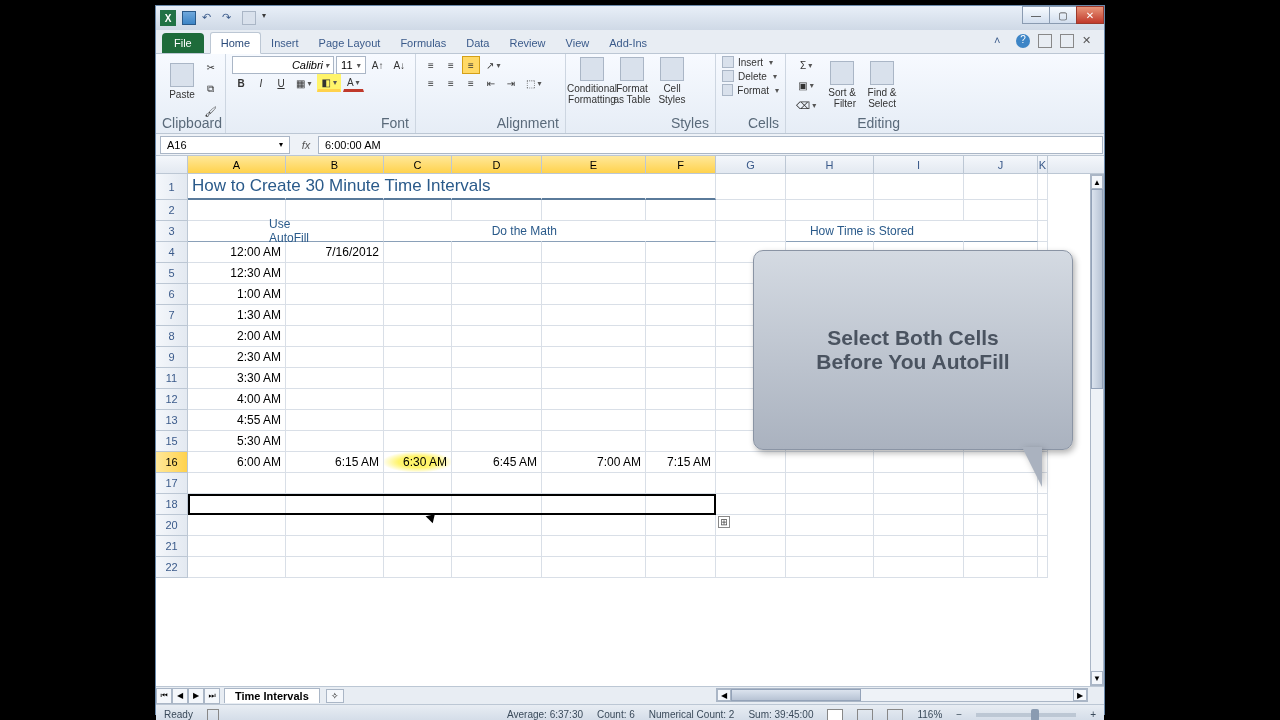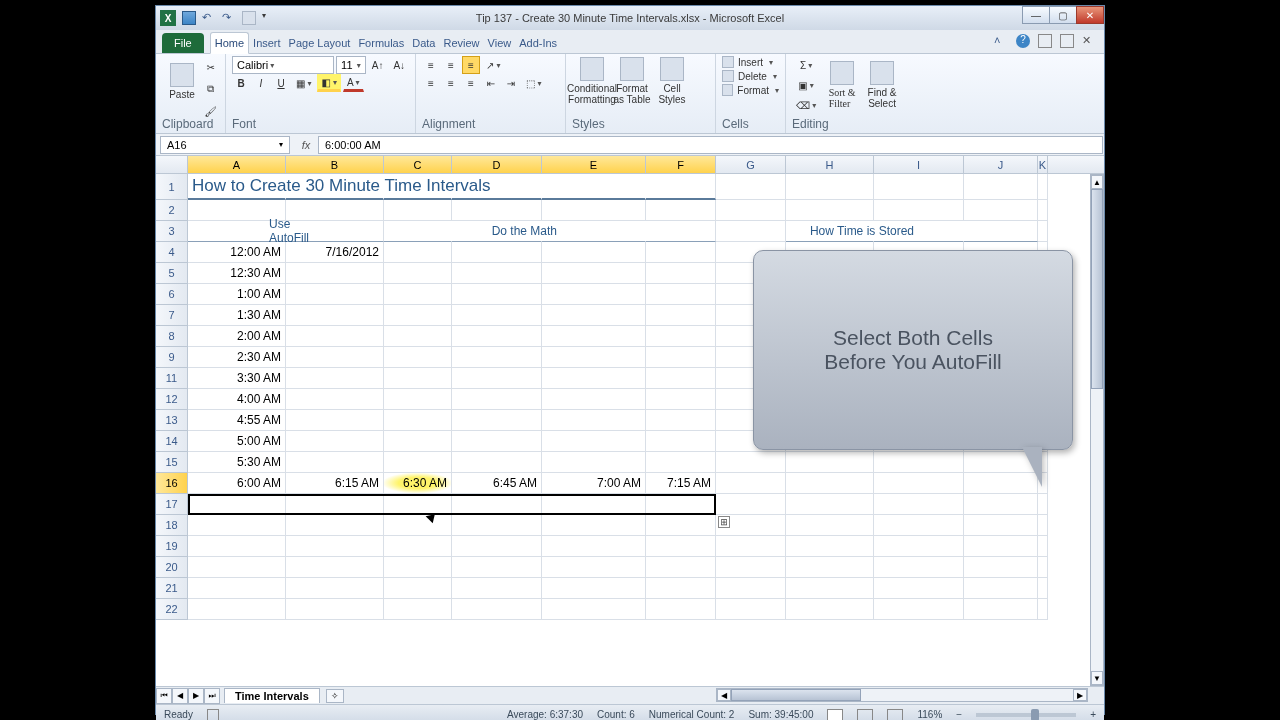--- a/index.html
+++ b/index.html
@@ -8,33 +8,33 @@
 .titlebar { height: 24px; background: linear-gradient(#e8eff8,#cfd9e6); display: flex; align-items: center; font-size: 11px; color: #3a3a3a; position: relative; }
 .titlebar .xlicon { width: 16px; height: 16px; background: #207245; margin: 0 4px; display: flex; align-items: center; justify-content: center; color: #fff; font-size: 10px; font-weight: bold; }
 .titlebar .qat { display: flex; gap: 6px; margin-left: 2px; }
 .titlebar .qat span { width: 14px; height: 14px; display: inline-block; }
 .titlebar .title-text { position: absolute; left: 0; right: 0; text-align: center; pointer-events: none; }
 .winbtns { position: absolute; right: 0; top: 0; display: flex; }
 .winbtns div { width: 28px; height: 18px; border: 1px solid #8a9bb1; margin: 0 0 0 -1px; background: linear-gradient(#f7fbff,#d2deee); display: flex; align-items: center; justify-content: center; font-size: 10px; }
 .winbtns .close { background: linear-gradient(#e9967a,#c0392b); color: #fff; border-color: #9b3a2c; }
 .tabs { height: 24px; background: #e8edf3; display: flex; align-items: flex-end; font-size: 11px; padding-left: 6px; position: relative; border-bottom: 1px solid #bcc7d4; }
 .tabs .file { background: #1e6b3a; color: #fff; padding: 4px 12px; border-radius: 4px 4px 0 0; margin-right: 6px; }
-.tabs .tab { padding: 4px 4px; color: #3a5a8a; cursor: pointer; }
+.tabs .tab { padding: 4px 10px; color: #3a5a8a; cursor: pointer; }
 .tabs .tab.active { background: #fff; border: 1px solid #bcc7d4; border-bottom: 1px solid #fff; border-radius: 3px 3px 0 0; margin-bottom: -1px; color: #2a4a7a; }
 .tabs .right { position: absolute; right: 8px; top: 4px; display: flex; gap: 8px; }
 .tabs .right span { width: 14px; height: 14px; display: inline-block; }
 .ribbon { height: 80px; background: linear-gradient(#f7faff,#e6edf6); border-bottom: 1px solid #bcc7d4; display: flex; font-size: 10px; }
 .rgroup { border-right: 1px solid #cdd6e1; padding: 2px 6px; display: flex; flex-direction: column; justify-content: space-between; position: relative; }
-.rgroup .glabel { text-align: left; color: #5a6a7a; font-size: 12px; margin-top: auto; }
+.rgroup .glabel { text-align: right; color: #5a6a7a; font-size: 14px; margin-top: auto; }
 .rrow { display: flex; gap: 2px; align-items: center; }
 .rbtn { border: 1px solid transparent; padding: 1px 3px; min-width: 18px; height: 18px; display: inline-flex; align-items: center; justify-content: center; font-size: 10px; color: #333; }
 .rbtn.hl { background: #ffd966; border: 1px solid #d4a017; }
 .big { width: 40px; height: 50px; display: flex; flex-direction: column; align-items: center; justify-content: center; font-size: 10px; color: #333; gap: 2px; }
 .big .ic { width: 24px; height: 24px; background: #d9e1ec; border: 1px solid #aab6c6; }
-.fontname { width: 103px; height: 18px; border: 1px solid #aab6c6; background: #fff; padding: 0 4px; font-size: 11px; display: flex; align-items: center; justify-content: flex-start; }
+.fontname { width: 103px; height: 18px; border: 1px solid #aab6c6; background: #fff; padding: 0 4px; font-size: 11px; display: flex; align-items: center; justify-content: flex-end; font-style: italic; }
 .fontsize { width: 30px; height: 18px; border: 1px solid #aab6c6; background: #fff; padding: 0 4px; font-size: 11px; display: flex; align-items: center; justify-content: space-between; }
 .numfmt { width: 100px; height: 18px; border: 1px solid #aab6c6; background: #fff; padding: 0 4px; font-size: 11px; display: flex; align-items: center; justify-content: space-between; }
 .dd::after { content: "▾"; font-size: 8px; color: #555; margin-left: 2px; }
 .cellitem { display: flex; align-items: center; gap: 4px; font-size: 10px; color: #333; }
 .cellitem .ci { width: 12px; height: 12px; background: #d9e1ec; border: 1px solid #aab6c6; }
 .namebox-row { height: 22px; border-bottom: 1px solid #bcc7d4; display: flex; align-items: center; background: #eef2f7; font-size: 11px; }
 .namebox { width: 130px; height: 18px; background: #fff; border: 1px solid #aab6c6; margin: 0 4px; padding: 0 6px; display: flex; align-items: center; justify-content: space-between; }
 .fx { width: 16px; text-align: center; font-style: italic; color: #555; margin: 0 4px; }
 .formulabar { flex: 1; height: 18px; background: #fff; border: 1px solid #aab6c6; margin-right: 1px; padding: 0 6px; display: flex; align-items: center; }
 .grid-area { position: relative; height: 530px; background: #fff; overflow: hidden; }
@@ -52,21 +52,21 @@
 .title-cell { font-size: 17px; font-weight: 500; color: #2a5a8a; border-bottom: 2px solid #5a7a9a !important; }
 .hdr-cell { font-weight: 500; color: #2a5a8a; border-bottom: 1px solid #8aa0b8 !important; }
 .wA { width: 98px; } .wB { width: 98px; } .wC { width: 68px; } .wD { width: 90px; }
 .wE { width: 104px; } .wF { width: 70px; } .wG { width: 70px; } .wH { width: 88px; }
 .wI { width: 90px; } .wJ { width: 74px; } .wK { width: 10px; }
 .selrow { position: absolute; left: 32px; top: 0; height: 21px; border: 2px solid #000; pointer-events: none; }
 .autofill-handle { position: absolute; width: 12px; height: 12px; border: 1px solid #888; background: #fff; display: flex; align-items: center; justify-content: center; font-size: 9px; color: #444; }
 .highlight-cell { background: radial-gradient(ellipse at center, #fff46a 40%, rgba(255,244,106,0) 75%); }
 .cursor-arrow { position: absolute; width: 12px; height: 16px; pointer-events: none; }
 .cursor-arrow::before { content: ""; position: absolute; left: 0; top: 0; border-left: 8px solid #000; border-top: 5px solid transparent; border-bottom: 5px solid transparent; transform: rotate(-45deg); }
-.callout { position: absolute; width: 320px; height: 200px; background: linear-gradient(#d4dae2,#aab2bf); border: 1px solid #8a94a4; border-radius: 10px; box-shadow: 2px 3px 6px rgba(0,0,0,0.3); display: flex; flex-direction: column; align-items: center; justify-content: center; color: #4a5360; font-size: 21px; text-align: center; }
+.callout { position: absolute; width: 320px; height: 200px; background: linear-gradient(#d4dae2,#aab2bf); border: 1px solid #8a94a4; border-radius: 10px; box-shadow: 2px 3px 6px rgba(0,0,0,0.3); display: flex; flex-direction: column; align-items: center; justify-content: center; color: #4a5360; font-size: 21px; text-align: center; font-weight: bold; }
 .callout .tail { position: absolute; right: 30px; bottom: -38px; width: 0; height: 0; border-left: 20px solid transparent; border-right: 0 solid transparent; border-top: 40px solid #aab2bf; filter: drop-shadow(2px 2px 3px rgba(0,0,0,0.25)); }
 .sheet-tabs { height: 18px; background: #e8edf3; border-top: 1px solid #bcc7d4; display: flex; align-items: center; font-size: 11px; position: relative; }
 .navbtns { display: flex; }
 .navbtns div { width: 16px; height: 16px; border: 1px solid #aab6c6; display: flex; align-items: center; justify-content: center; font-size: 8px; background: #f4f7fb; }
 .stab { background: #fff; border: 1px solid #aab6c6; border-bottom: none; padding: 1px 10px; margin-left: 4px; font-weight: bold; }
 .newtab { width: 18px; height: 14px; border: 1px solid #aab6c6; margin-left: 6px; background: #f4f7fb; display: flex; align-items: center; justify-content: center; font-size: 9px; }
 .hscroll { position: absolute; right: 16px; left: 560px; height: 14px; border: 1px solid #aab6c6; background: #eef2f7; top: 1px; }
 .hscroll .thumb { position: absolute; left: 14px; width: 130px; height: 12px; background: linear-gradient(#dbe3ee,#b7c3d4); border: 1px solid #93a2b8; }
 .hscroll .ar { position: absolute; top: 0; width: 14px; height: 12px; display: flex; align-items: center; justify-content: center; font-size: 8px; background: #f4f7fb; border: 1px solid #aab6c6; }
 .hscroll .ar.l { left: 0; } .hscroll .ar.r { right: 0; }
@@ -86,21 +86,20 @@
 
   <div class="titlebar">
     <div class="xlicon">X</div>
     <div class="qat">
       <span style="background:linear-gradient(#6fa8dc,#3d85c6);border:1px solid #2a5a8a;"></span>
       <span style="color:#3a5a8a;">↶</span>
       <span style="color:#3a5a8a;">↷</span>
       <span style="background:#d9e1ec;border:1px solid #aab6c6;"></span>
       <span style="font-size:8px;">▾</span>
     </div>
-    <div class="title-text">Tip 137 - Create 30 Minute Time Intervals.xlsx - Microsoft Excel</div>
     <div class="winbtns">
       <div>—</div>
       <div>▢</div>
       <div class="close">✕</div>
     </div>
   </div>
 
   <div class="tabs">
     <div class="file">File</div>
     <div class="tab active">Home</div>
@@ -216,21 +215,21 @@
     </div>
     <div class="rgroup" style="width:120px;border-right:none;">
       <div class="rrow" style="gap:4px;">
         <div style="display:flex;flex-direction:column;gap:2px;">
           <span class="rbtn dd">Σ</span>
           <span class="rbtn dd">▣</span>
           <span class="rbtn dd">⌫</span>
         </div>
         <div class="big">
             <div class="ic"></div>
-            <span style="white-space:pre-line;text-align:left;font-family:Liberation Serif, serif;">Sort &amp;
+            <span style="white-space:pre-line;text-align:right;">Sort &amp;
 Filter</span>
           </div>
         <div class="big">
             <div class="ic"></div>
             <span style="white-space:pre-line;text-align:center;">Find &amp;
 Select</span>
           </div>
       </div>
       <div class="glabel">Editing</div>
     </div>
@@ -431,34 +430,20 @@
           <div class="cell wD"></div>
           <div class="cell wE"></div>
           <div class="cell wF"></div>
           <div class="cell wG"></div>
           <div class="cell wH"></div>
           <div class="cell wI"></div>
           <div class="cell wJ"></div>
           <div class="cell wK"></div>
         </div>
         <div class="row">
-          <div class="rh">14</div>
-          <div class="cell wA">5:00 AM</div>
-          <div class="cell wB"></div>
-          <div class="cell wC"></div>
-          <div class="cell wD"></div>
-          <div class="cell wE"></div>
-          <div class="cell wF"></div>
-          <div class="cell wG"></div>
-          <div class="cell wH"></div>
-          <div class="cell wI"></div>
-          <div class="cell wJ"></div>
-          <div class="cell wK"></div>
-        </div>
-        <div class="row">
           <div class="rh">15</div>
           <div class="cell wA">5:30 AM</div>
           <div class="cell wB"></div>
           <div class="cell wC"></div>
           <div class="cell wD"></div>
           <div class="cell wE"></div>
           <div class="cell wF"></div>
           <div class="cell wG"></div>
           <div class="cell wH"></div>
           <div class="cell wI"></div>
@@ -488,34 +473,20 @@
           <div class="cell wE"></div>
           <div class="cell wF"></div>
           <div class="cell wG"></div>
           <div class="cell wH"></div>
           <div class="cell wI"></div>
           <div class="cell wJ"></div>
           <div class="cell wK"></div>
         </div>
         <div class="row">
           <div class="rh">18</div>
-          <div class="cell wA"></div>
-          <div class="cell wB"></div>
-          <div class="cell wC"></div>
-          <div class="cell wD"></div>
-          <div class="cell wE"></div>
-          <div class="cell wF"></div>
-          <div class="cell wG"></div>
-          <div class="cell wH"></div>
-          <div class="cell wI"></div>
-          <div class="cell wJ"></div>
-          <div class="cell wK"></div>
-        </div>
-        <div class="row">
-          <div class="rh">19</div>
           <div class="cell wA"></div>
           <div class="cell wB"></div>
           <div class="cell wC"></div>
           <div class="cell wD"></div>
           <div class="cell wE"></div>
           <div class="cell wF"></div>
           <div class="cell wG"></div>
           <div class="cell wH"></div>
           <div class="cell wI"></div>
           <div class="cell wJ"></div>

